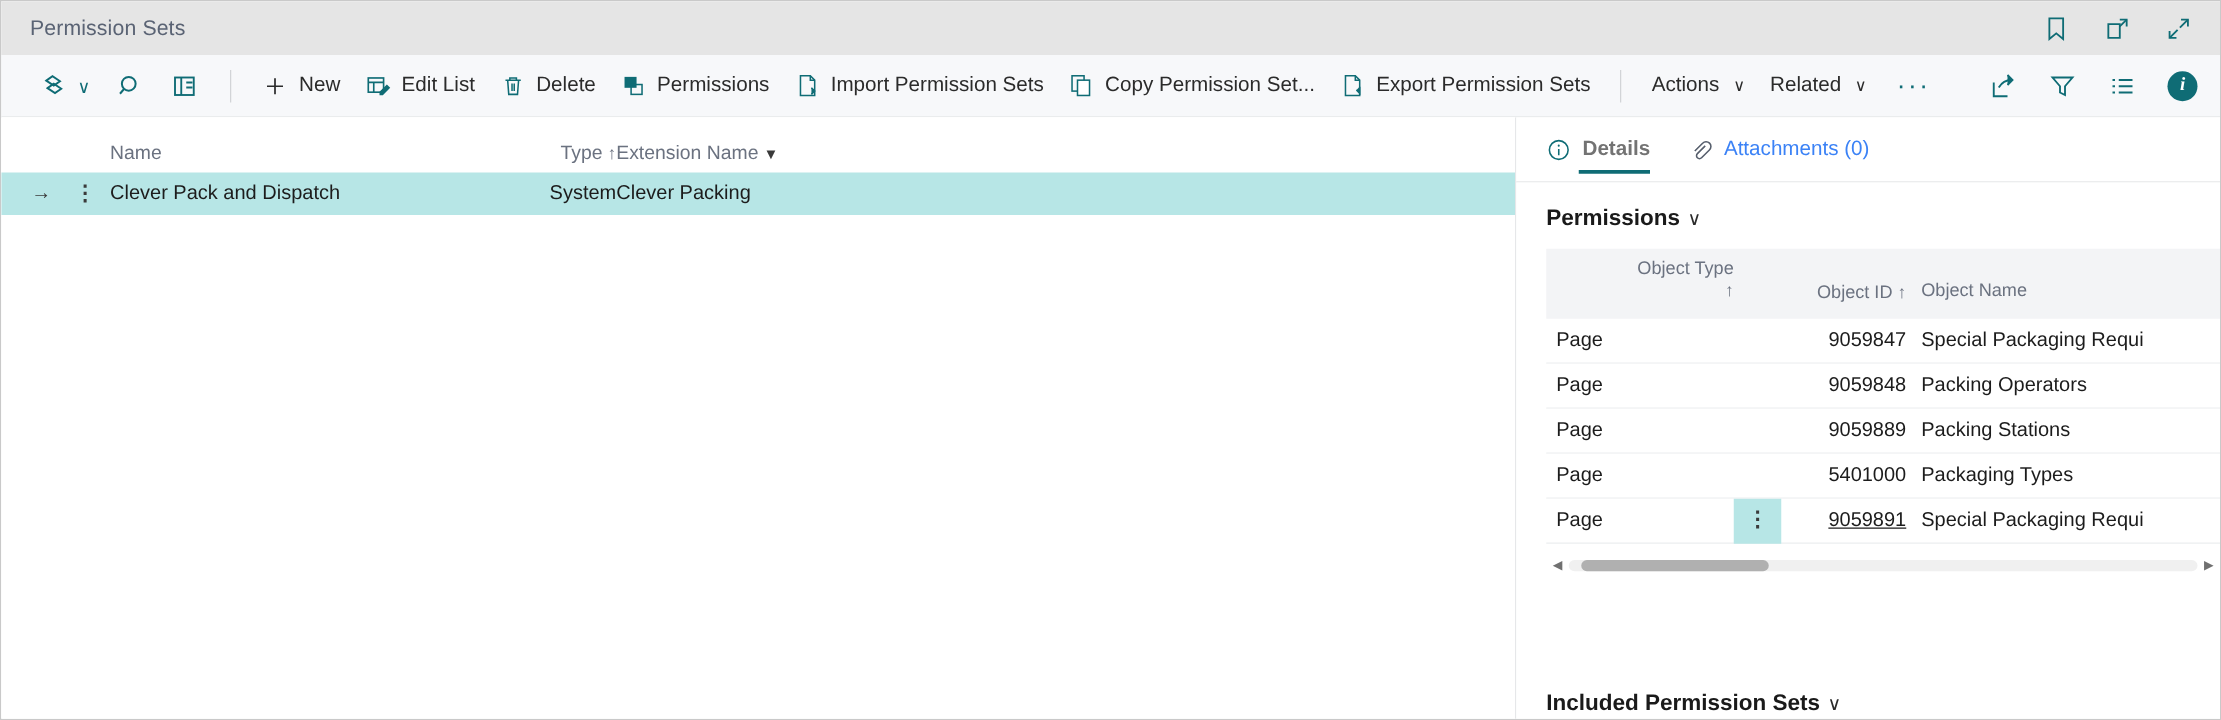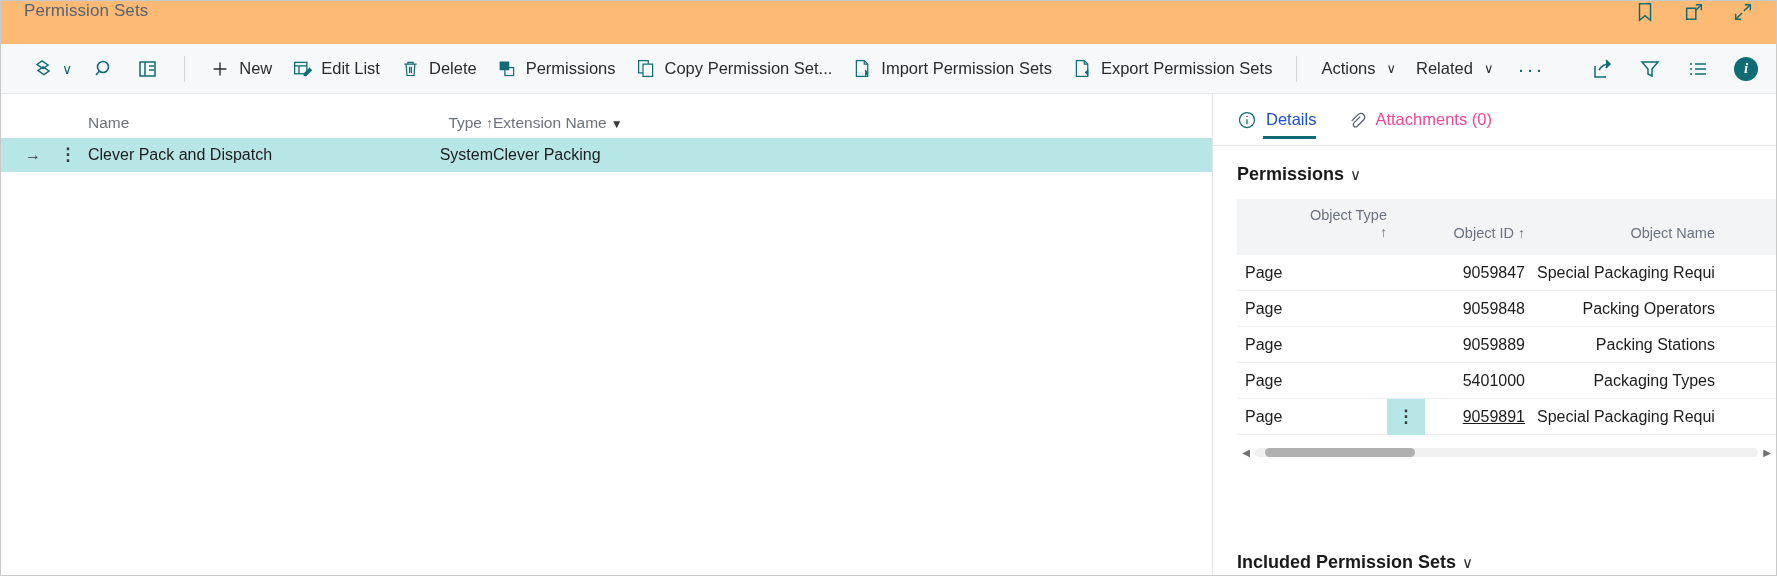--- a/index.html
+++ b/index.html
@@ -15,22 +15,22 @@
     width: 1777px; height: 576px;
     background: #ffffff;
     border: 1px solid #c9c9c9;
     overflow: hidden;
   }
 
   
   .titlebar {
     position: absolute; left: 0; top: 0;
     width: 100%; height: 43px;
-    background: #fdba74;
-    display: flex; align-items: flex-start;
+    background: #e5e5e5;
+    display: flex; align-items: center;
   }
   .title-text {
     margin-left: 23px;
     font-size: 17px;
     color: #5a6374;
     letter-spacing: .1px;
   }
   .title-icons {
     margin-left: auto; margin-right: 22px;
     display: flex; align-items: center; gap: 27px;
@@ -130,24 +130,24 @@
 
   
   .tabs {
     display: flex; align-items: center;
     height: 52px; padding-left: 24px; gap: 30px;
     background: #ffffff;
     border-bottom: 1px solid #e6e7e9;
   }
   .tab {
     display: flex; align-items: center; gap: 9px;
-    height: 100%; font-size: 16.5px; color: #ec4899;
+    height: 100%; font-size: 16.5px; color: #3b82f6;
     cursor: pointer; position: relative;
   }
-  .tab.active { color: #1d4ed8; font-weight: normal; }
+  .tab.active { color: #737373; font-weight: bold; }
   .tab.active::after {
     content: ""; position: absolute;
     left: 26px; right: 0; bottom: 6px;
     height: 3px; background: #0f6c75;
   }
   .panel-body { background: #ffffff; height: calc(100% - 52px); position: relative; }
   .sec-head {
     display: flex; align-items: center; gap: 6px;
     padding: 18px 0 14px 24px;
     font-size: 18px; font-weight: bold; color: #1a1a1a;
@@ -169,21 +169,21 @@
   .sh.wrap { line-height: 17px; text-align: right; }
   .sub-row {
     display: flex; align-items: center;
     height: 36px; border-bottom: 1px solid #eceef0;
     font-size: 16px; color: #1c1c1c;
     background: #ffffff;
   }
   .s-type   { width: 150px; padding-left: 8px; }
   .s-kebab  { width: 38px; text-align: center; }
   .s-id     { width: 100px; text-align: right; }
-  .s-name   { width: 190px; padding-left: 12px; white-space: nowrap; overflow: hidden; text-align: right; }
+  .s-name   { width: 190px; padding-left: 12px; white-space: nowrap; overflow: hidden; }
   .sub-row.sel-cell .s-kebab { background: #b7e6e6; height: 36px; line-height: 36px; }
   .underlined { text-decoration: underline; }
 
   .vscroll {
     position: absolute; right: -14px; top: 56px;
     width: 14px; bottom: 0;
     background: #f7f8fa;
     display: flex; flex-direction: column; align-items: center;
   }
   .hscroll {
@@ -297,36 +297,36 @@
           <rect x="3" y="4" width="11" height="10" fill="#0f6c75" stroke="none"></rect>
             <rect x="9" y="11" width="10" height="9"></rect>
         </svg>
       </span>
       <span>Permissions</span>
     </div>
 
     <div class="tbtn">
       <span class="glyph">
         <svg width="21" height="21" viewBox="0 0 24 24" fill="none" stroke="#0f6c75" stroke-width="1.4">
-          <rect x="3" y="3" width="11" height="14"></rect>
-            <rect x="8" y="7" width="11" height="14" fill="#ffffff"></rect>
-        </svg>
-      </span>
-      <span>Copy Permission Set...</span>
-    </div>
-
-    <div class="tbtn">
-      <span class="glyph">
-        <svg width="21" height="21" viewBox="0 0 24 24" fill="none" stroke="#0f6c75" stroke-width="1.4">
           <path d="M5 3h9l4 4v14H5z"></path>
             <path d="M14 3v4h4"></path>
             <path d="M15 14l3 3-3 3" fill="#0f6c75" stroke="#0f6c75"></path>
         </svg>
       </span>
       <span>Import Permission Sets</span>
+    </div>
+
+    <div class="tbtn">
+      <span class="glyph">
+        <svg width="21" height="21" viewBox="0 0 24 24" fill="none" stroke="#0f6c75" stroke-width="1.4">
+          <rect x="3" y="3" width="11" height="14"></rect>
+            <rect x="8" y="7" width="11" height="14" fill="#ffffff"></rect>
+        </svg>
+      </span>
+      <span>Copy Permission Set...</span>
     </div>
 
     <div class="tbtn">
       <span class="glyph">
         <svg width="21" height="21" viewBox="0 0 24 24" fill="none" stroke="#0f6c75" stroke-width="1.4">
           <path d="M5 3h9l4 4v14H5z"></path>
             <path d="M14 3v4h4"></path>
             <path d="M18 13v6l-3-3" fill="#0f6c75" stroke="#0f6c75"></path>
         </svg>
       </span>

